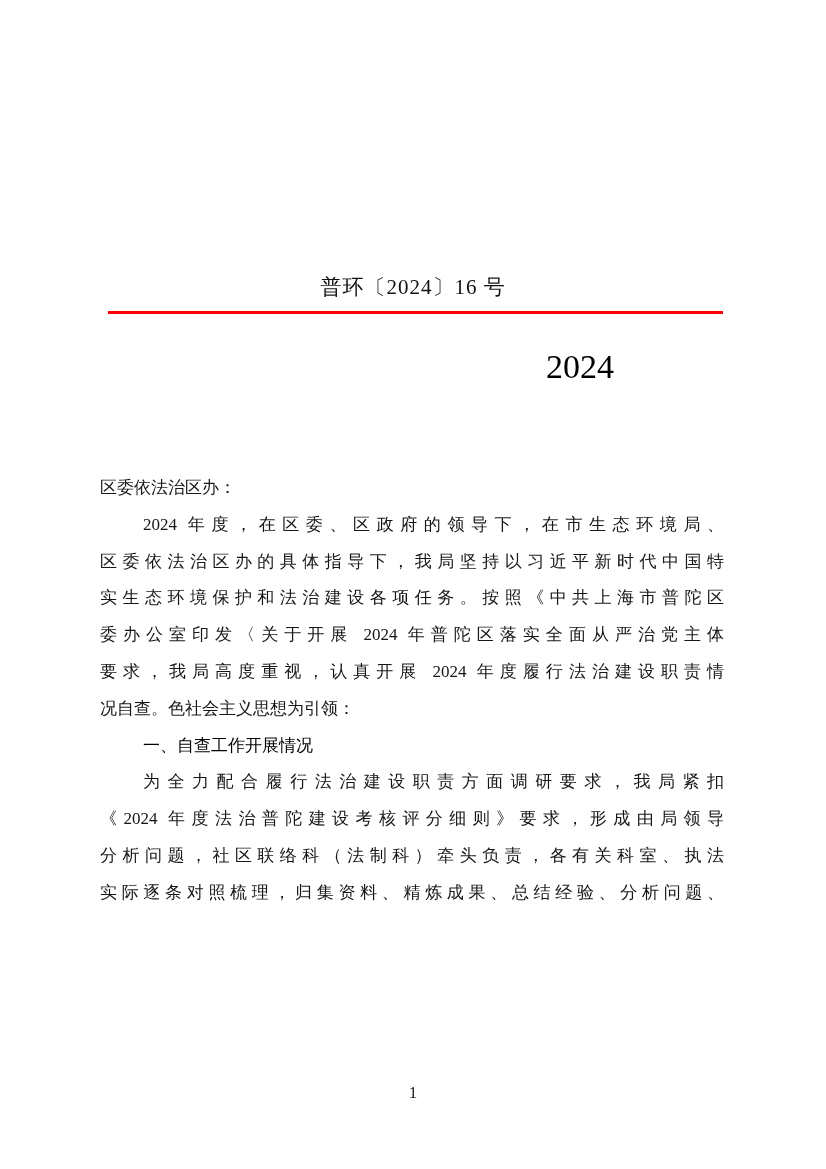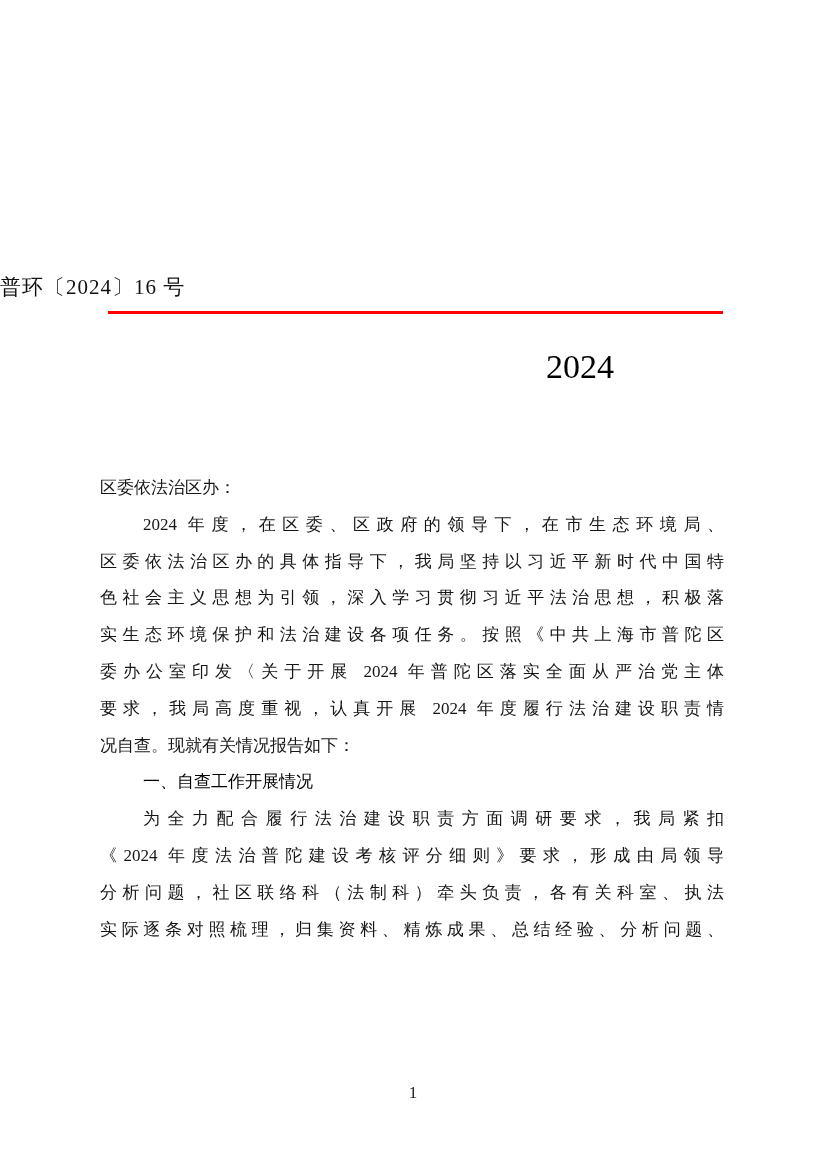--- a/index.html
+++ b/index.html
@@ -10,20 +10,21 @@
       background: #ffffff;
       color: #000000;
       font-family: "Liberation Serif", "DejaVu Serif", serif;
       overflow: hidden;
     }
     .doc-number {
       position: absolute;
       top: 273px;
       left: 0;
       width: 100%;
+      text-align: center;
       font-size: 21px;
       letter-spacing: 1px;
       color: #111111;
     }
     .red-line {
       position: absolute;
       top: 311px;
       left: 108px;
       width: 615px;
       height: 3px;
@@ -80,25 +81,24 @@
   <div class="doc-number">普环〔2024〕16 号</div>
 
   <div class="red-line"></div>
 
   <div class="year">2024</div>
 
   <div class="body-text">
     <div class="bline plain">区委依法治区办：</div>
     <div class="bline start">2024 年度，在区委、区政府的领导下，在市生态环境局、</div>
     <div class="bline">区委依法治区办的具体指导下，我局坚持以习近平新时代中国特</div>
-    <div class="bline">色社会主义思想为引领，深入学习贯彻习近平法治思想，积极落</div>
     <div class="bline">实生态环境保护和法治建设各项任务。按照《中共上海市普陀区</div>
     <div class="bline">委办公室印发〈关于开展 2024 年普陀区落实全面从严治党主体</div>
     <div class="bline">要求，我局高度重视，认真开展 2024 年度履行法治建设职责情</div>
-    <div class="bline plain">况自查。现就有关情况报告如下：</div>
+    <div class="bline plain">况自查。色社会主义思想为引领：</div>
     <div class="bline start heading">一、自查工作开展情况</div>
     <div class="bline start">为全力配合履行法治建设职责方面调研要求，我局紧扣</div>
     <div class="bline">《2024 年度法治普陀建设考核评分细则》要求，形成由局领导</div>
     <div class="bline">分析问题，社区联络科（法制科）牵头负责，各有关科室、执法</div>
     <div class="bline">实际逐条对照梳理，归集资料、精炼成果、总结经验、分析问题、</div>
   </div>
 
   <div class="page-num">1</div>
 
 </div>

